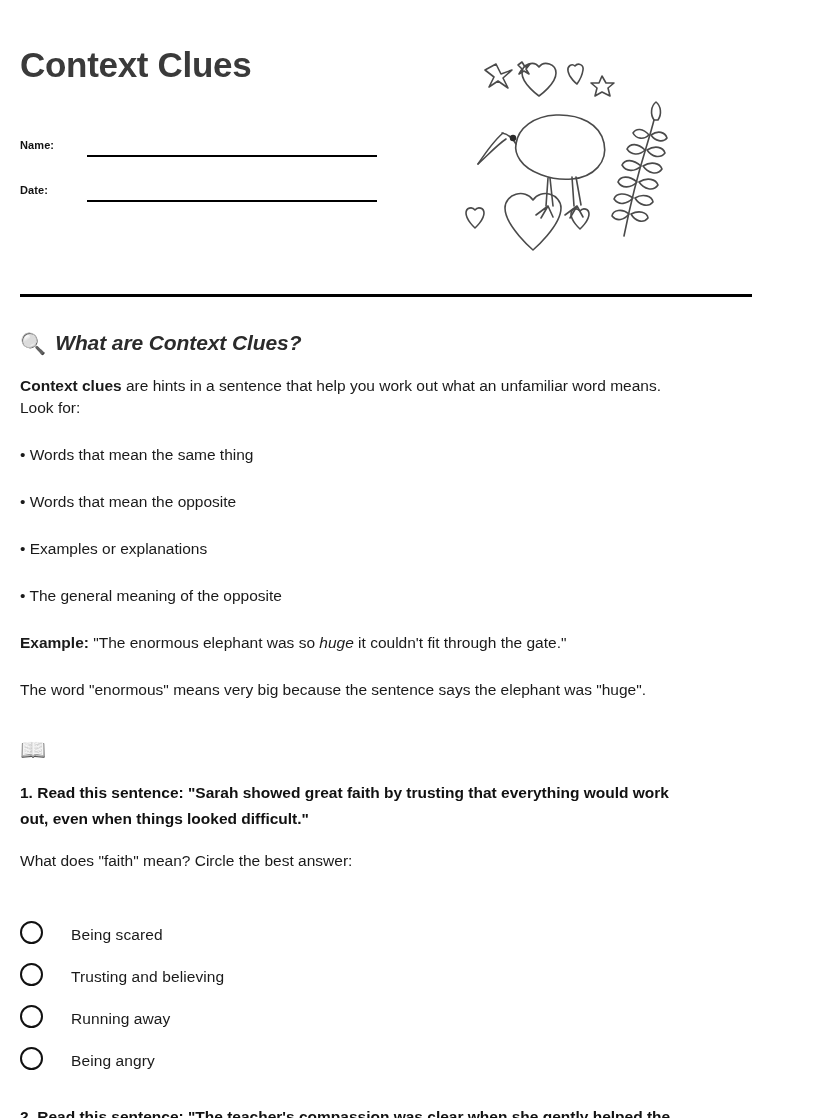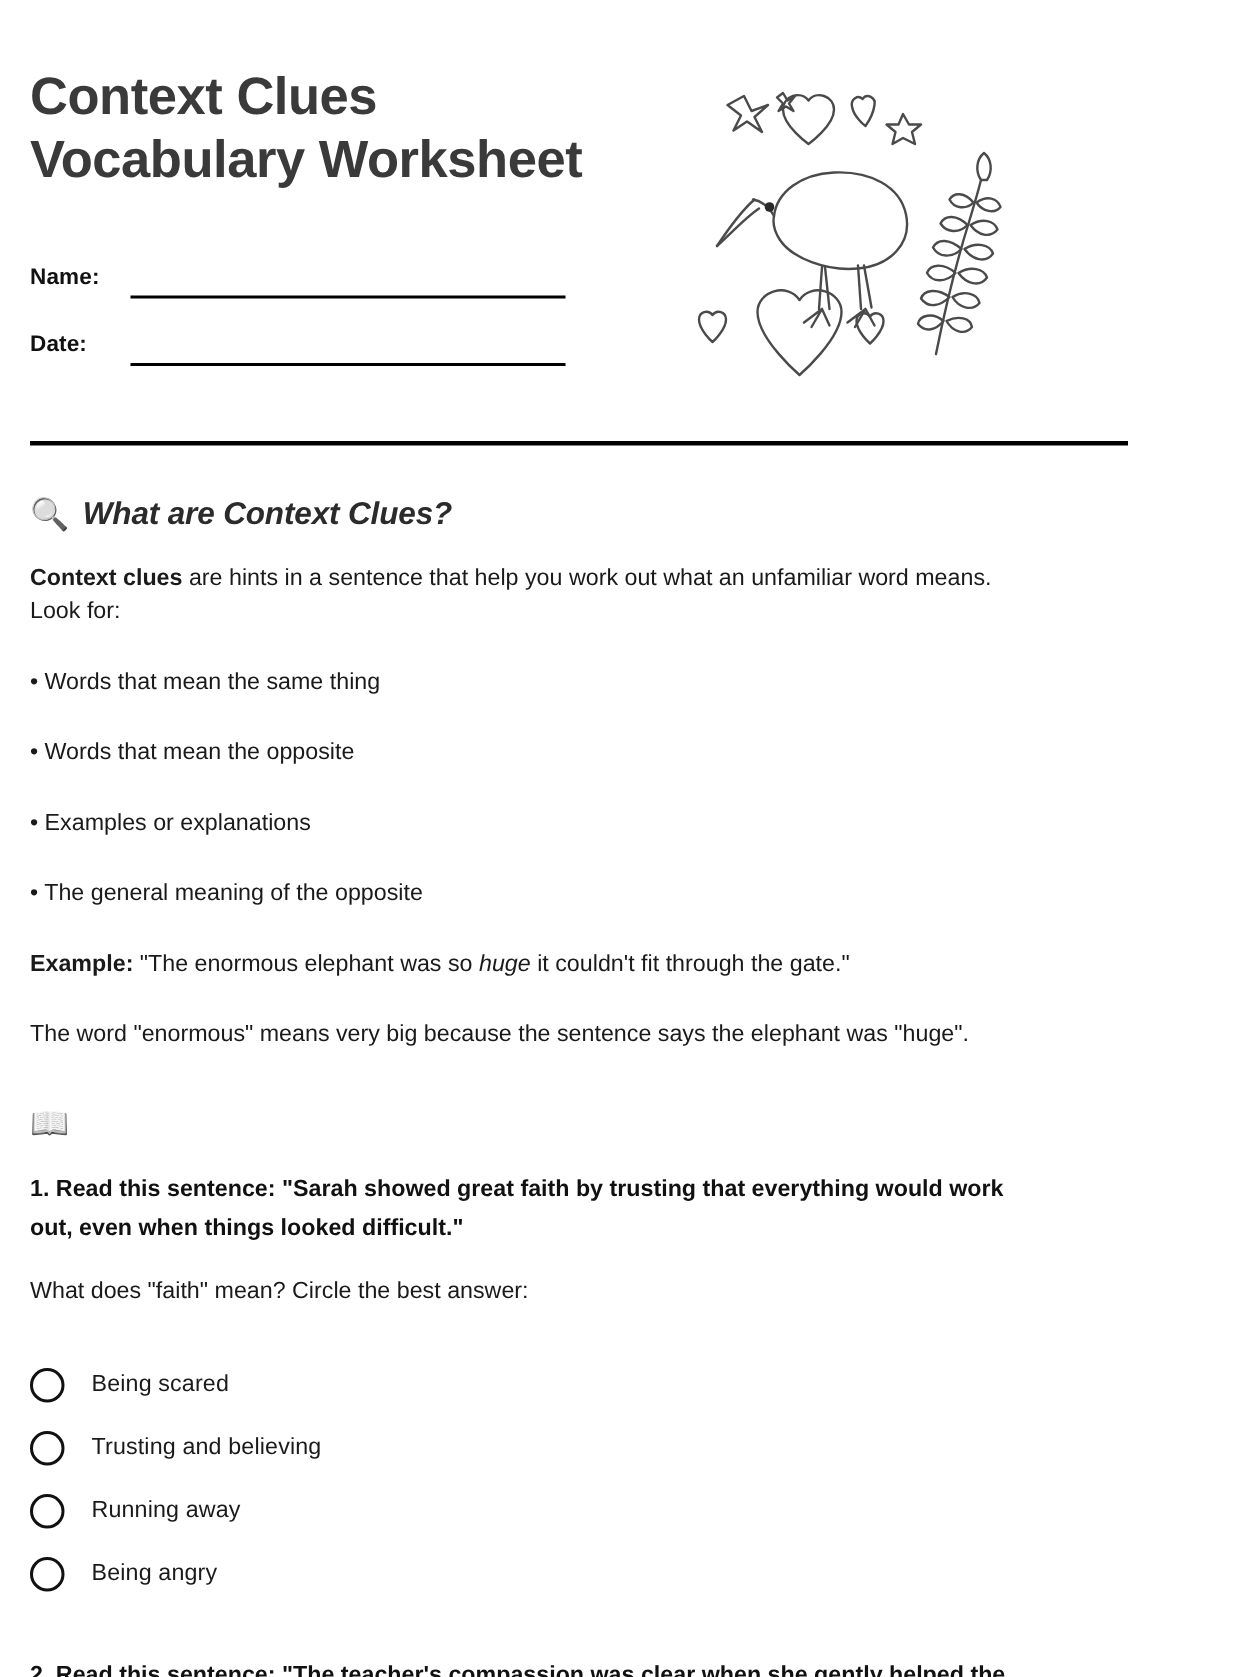--- a/index.html
+++ b/index.html
@@ -45,21 +45,21 @@
 
   .fields {
     margin-top: 26px;
   }
   .field-row {
     display: flex;
     align-items: flex-end;
     height: 45px;
   }
   .field-label {
-    font-size: 15px;
+    font-size: 11px;
     font-weight: bold;
     color: #111;
     width: 67px;
     flex: 0 0 67px;
     padding-bottom: 6px;
     letter-spacing: 0.1px;
   }
   .field-line {
     width: 290px;
     border-bottom: 2.5px solid #000;
@@ -135,23 +135,23 @@
     font-size: 15.5px;
     line-height: 22px;
     margin: 0 0 28px 0;
     color: #1a1a1a;
   }
 
   
   .options { margin-top: 30px; }
   .option {
     display: flex;
-    align-items: center;
+    align-items: flex-end;
     height: 42px;
-    gap: 18px;
+    gap: 28px;
   }
   .radio {
     width: 23px;
     height: 23px;
     flex: 0 0 23px;
     border: 2.5px solid #111;
     border-radius: 50%;
     background: #fff;
   }
   .option-label {
@@ -164,21 +164,20 @@
 </style>
 </head>
 <body>
 
 <div class="page">
 
   <div class="header">
 
     <h1 class="title">
       <span class="line">Context Clues</span>
-      <span class="line">Vocabulary Worksheet</span>
     </h1>
 
     <div class="fields">
       <div class="field-row">
         <span class="field-label">Name:</span>
         <span class="field-line"></span>
       </div>
       <div class="field-row">
         <span class="field-label">Date:</span>
         <span class="field-line"></span>

